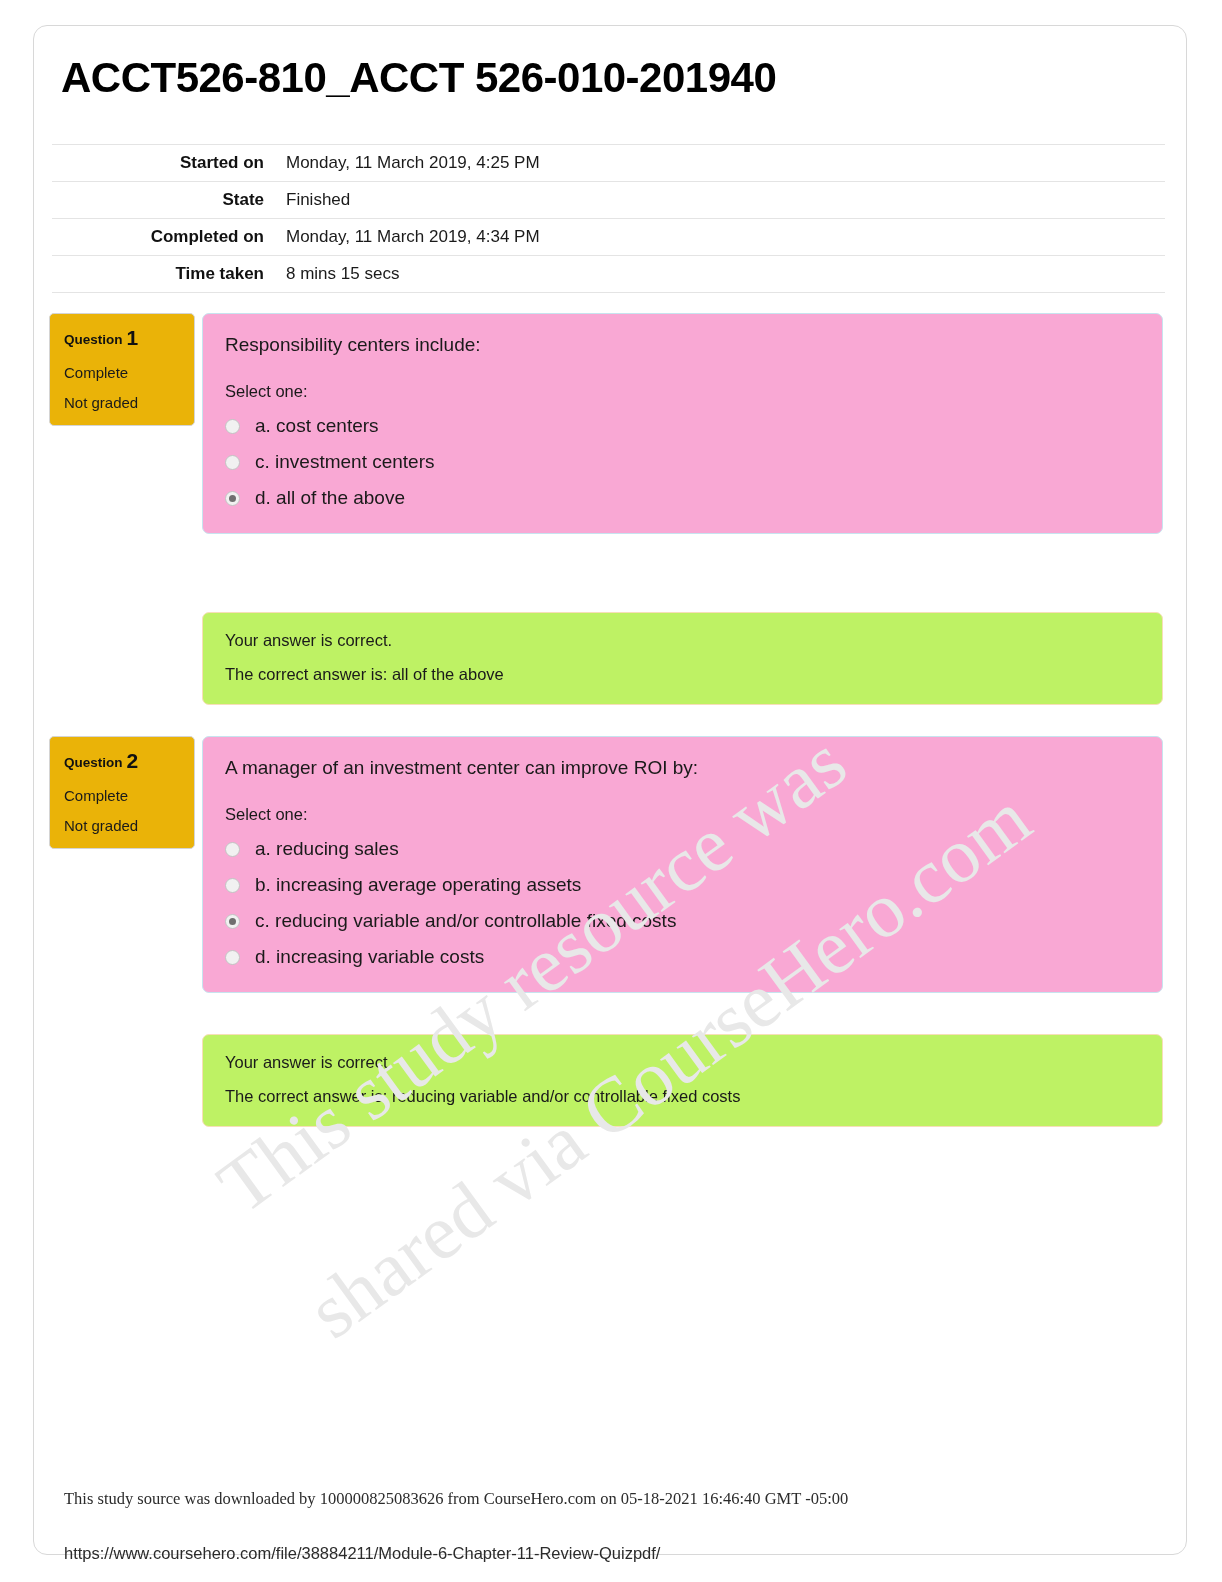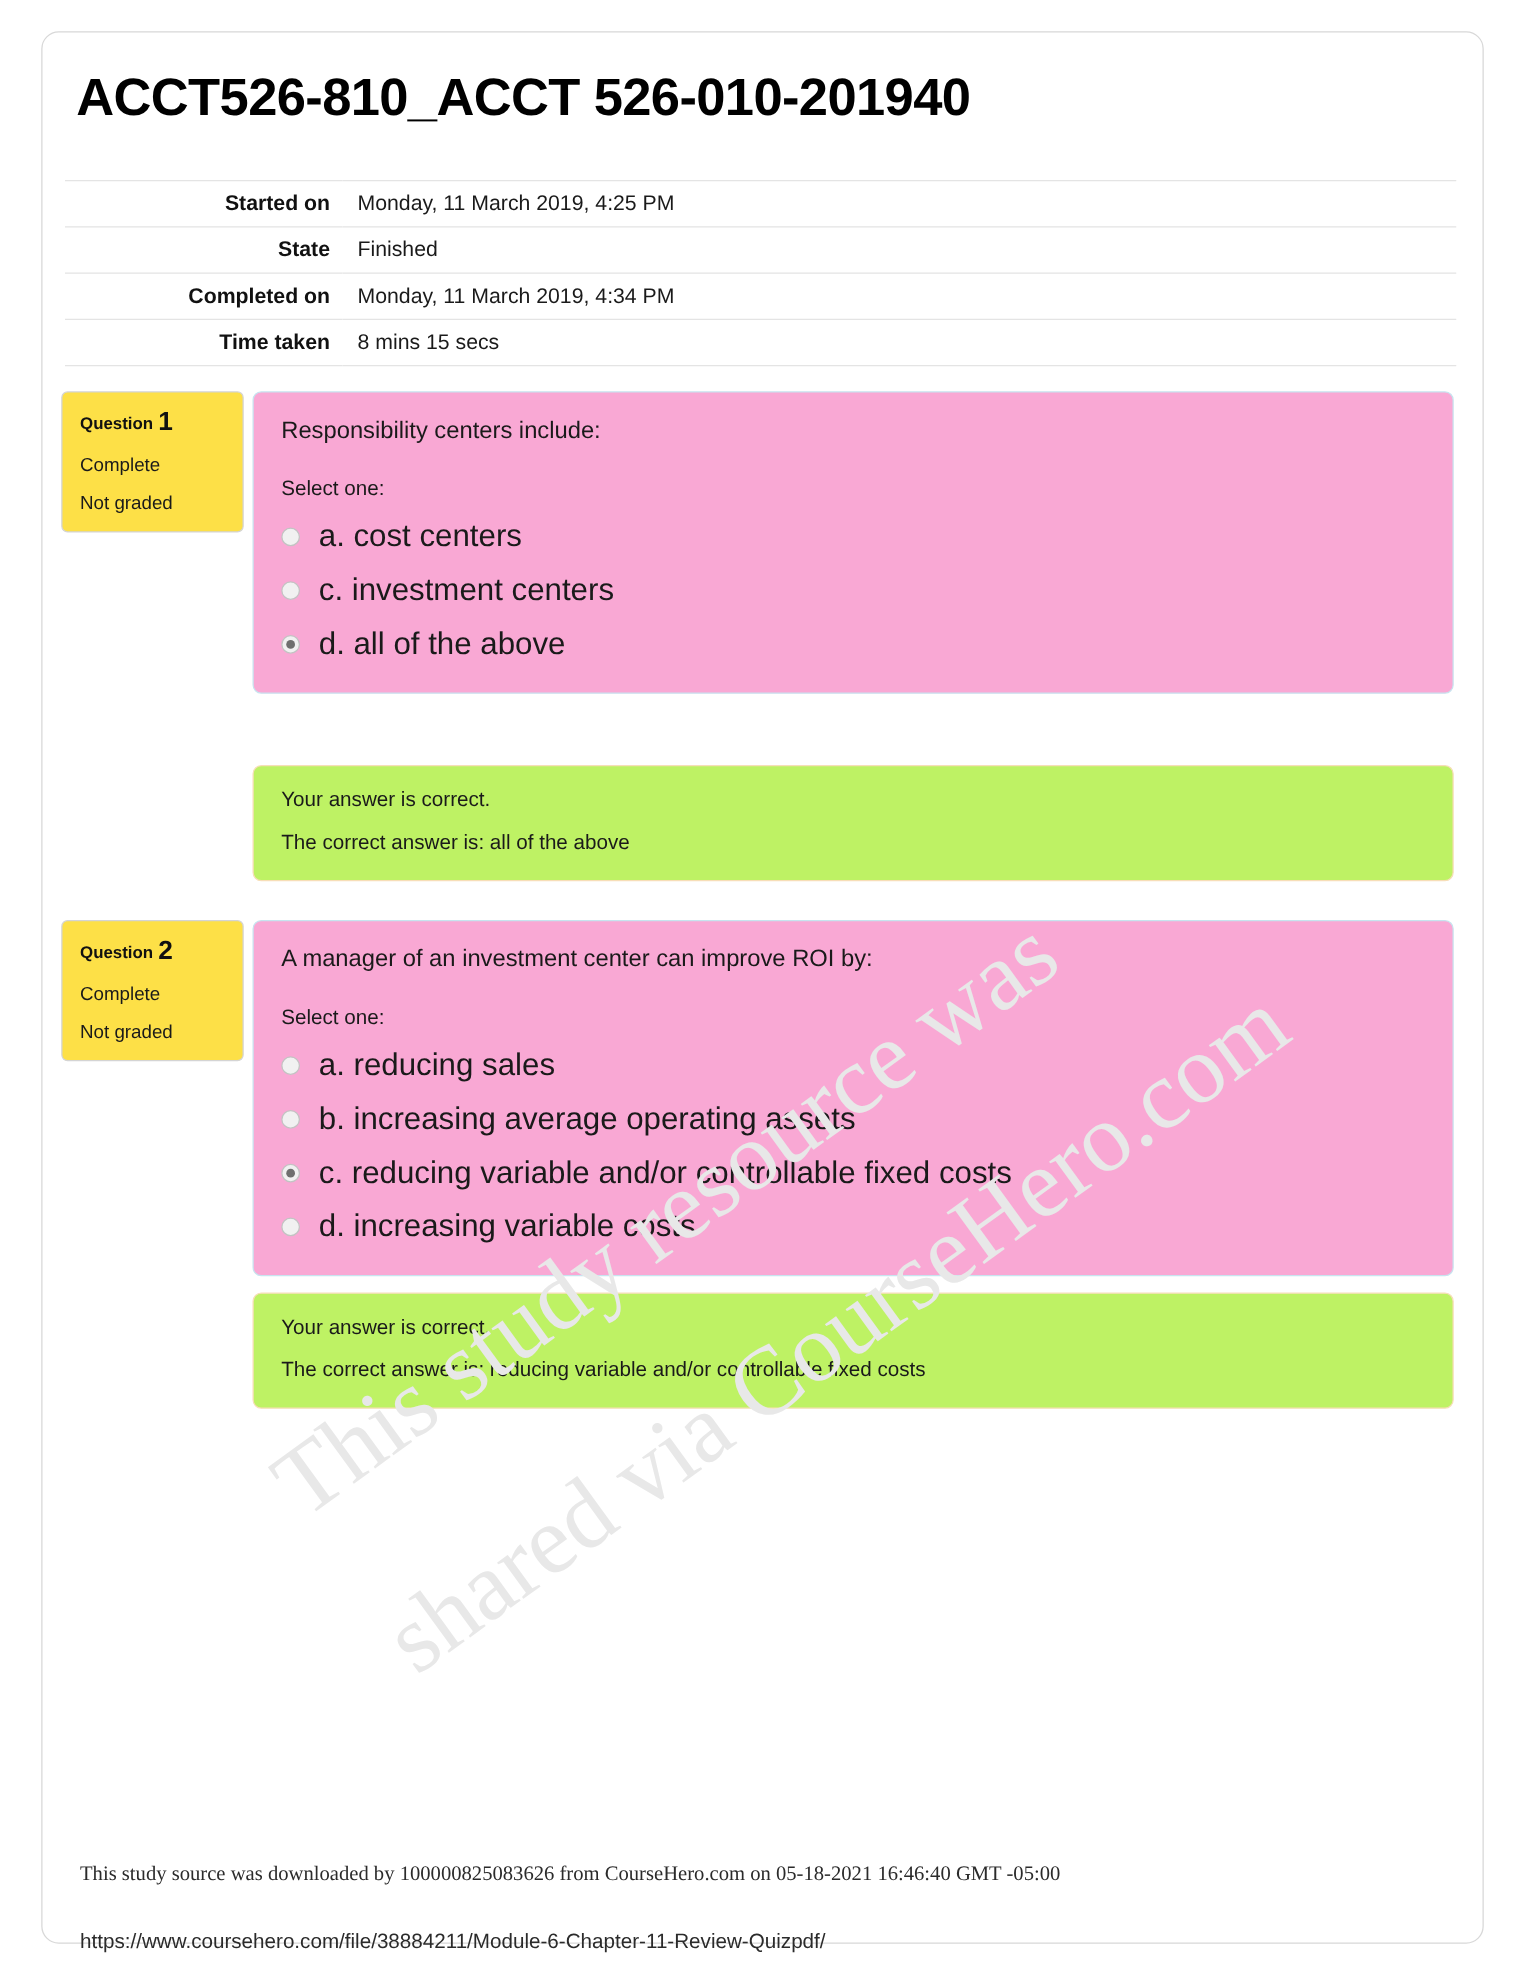--- a/index.html
+++ b/index.html
@@ -81,21 +81,21 @@
     position: absolute;
     left: 0;
     width: 100%;
   }
   .q-info {
     position: absolute;
     left: 15px;
     width: 146px;
     border: 1px solid #d4d4d4;
     border-radius: 5px;
-    background: #fde047;
+    background: #eab308;
     padding: 12px 14px 14px 14px;
     box-sizing: border-box;
   }
   .q-info-title {
     font-size: 13.5px;
     font-weight: bold;
     color: #111111;
     margin-bottom: 14px;
     white-space: nowrap;
   }
@@ -156,21 +156,21 @@
     left: 50%;
     top: 50%;
     width: 7px;
     height: 7px;
     margin-left: -3.5px;
     margin-top: -3.5px;
     border-radius: 50%;
     background: #6f6f6f;
   }
   .opt-label {
-    font-size: 25px;
+    font-size: 19px;
     color: #1a1a1a;
   }
 
   
   .q-feedback {
     position: absolute;
     left: 168px;
     width: 961px;
     border: 1px solid #f7deb8;
     border-radius: 7px;

